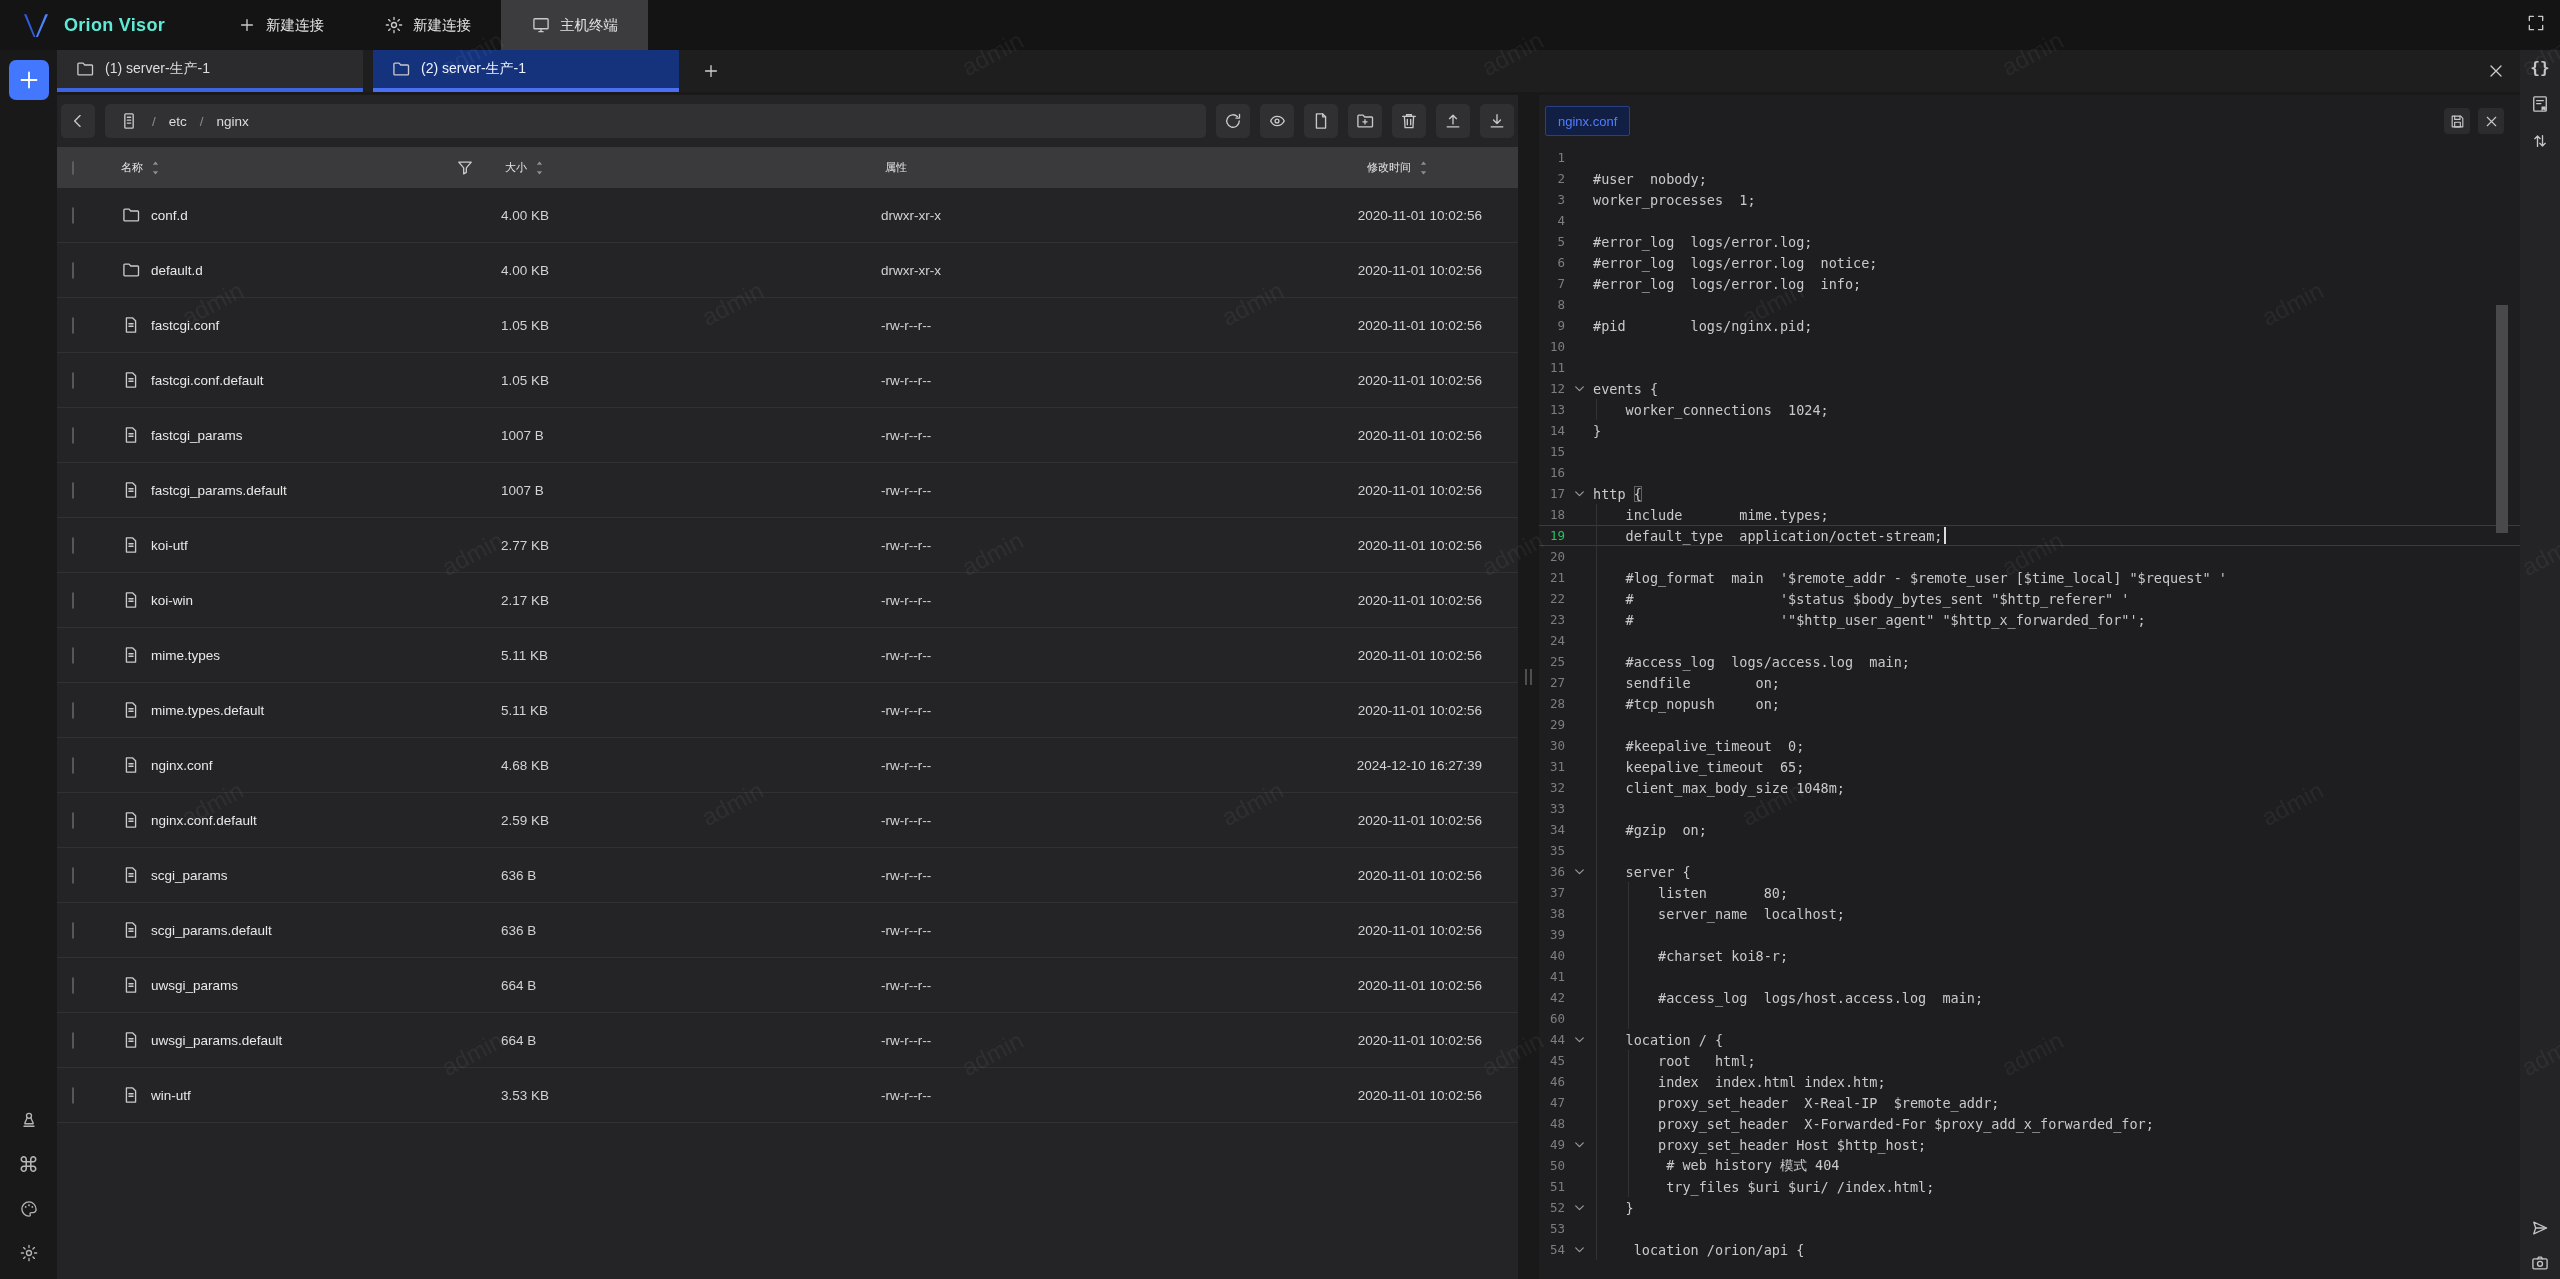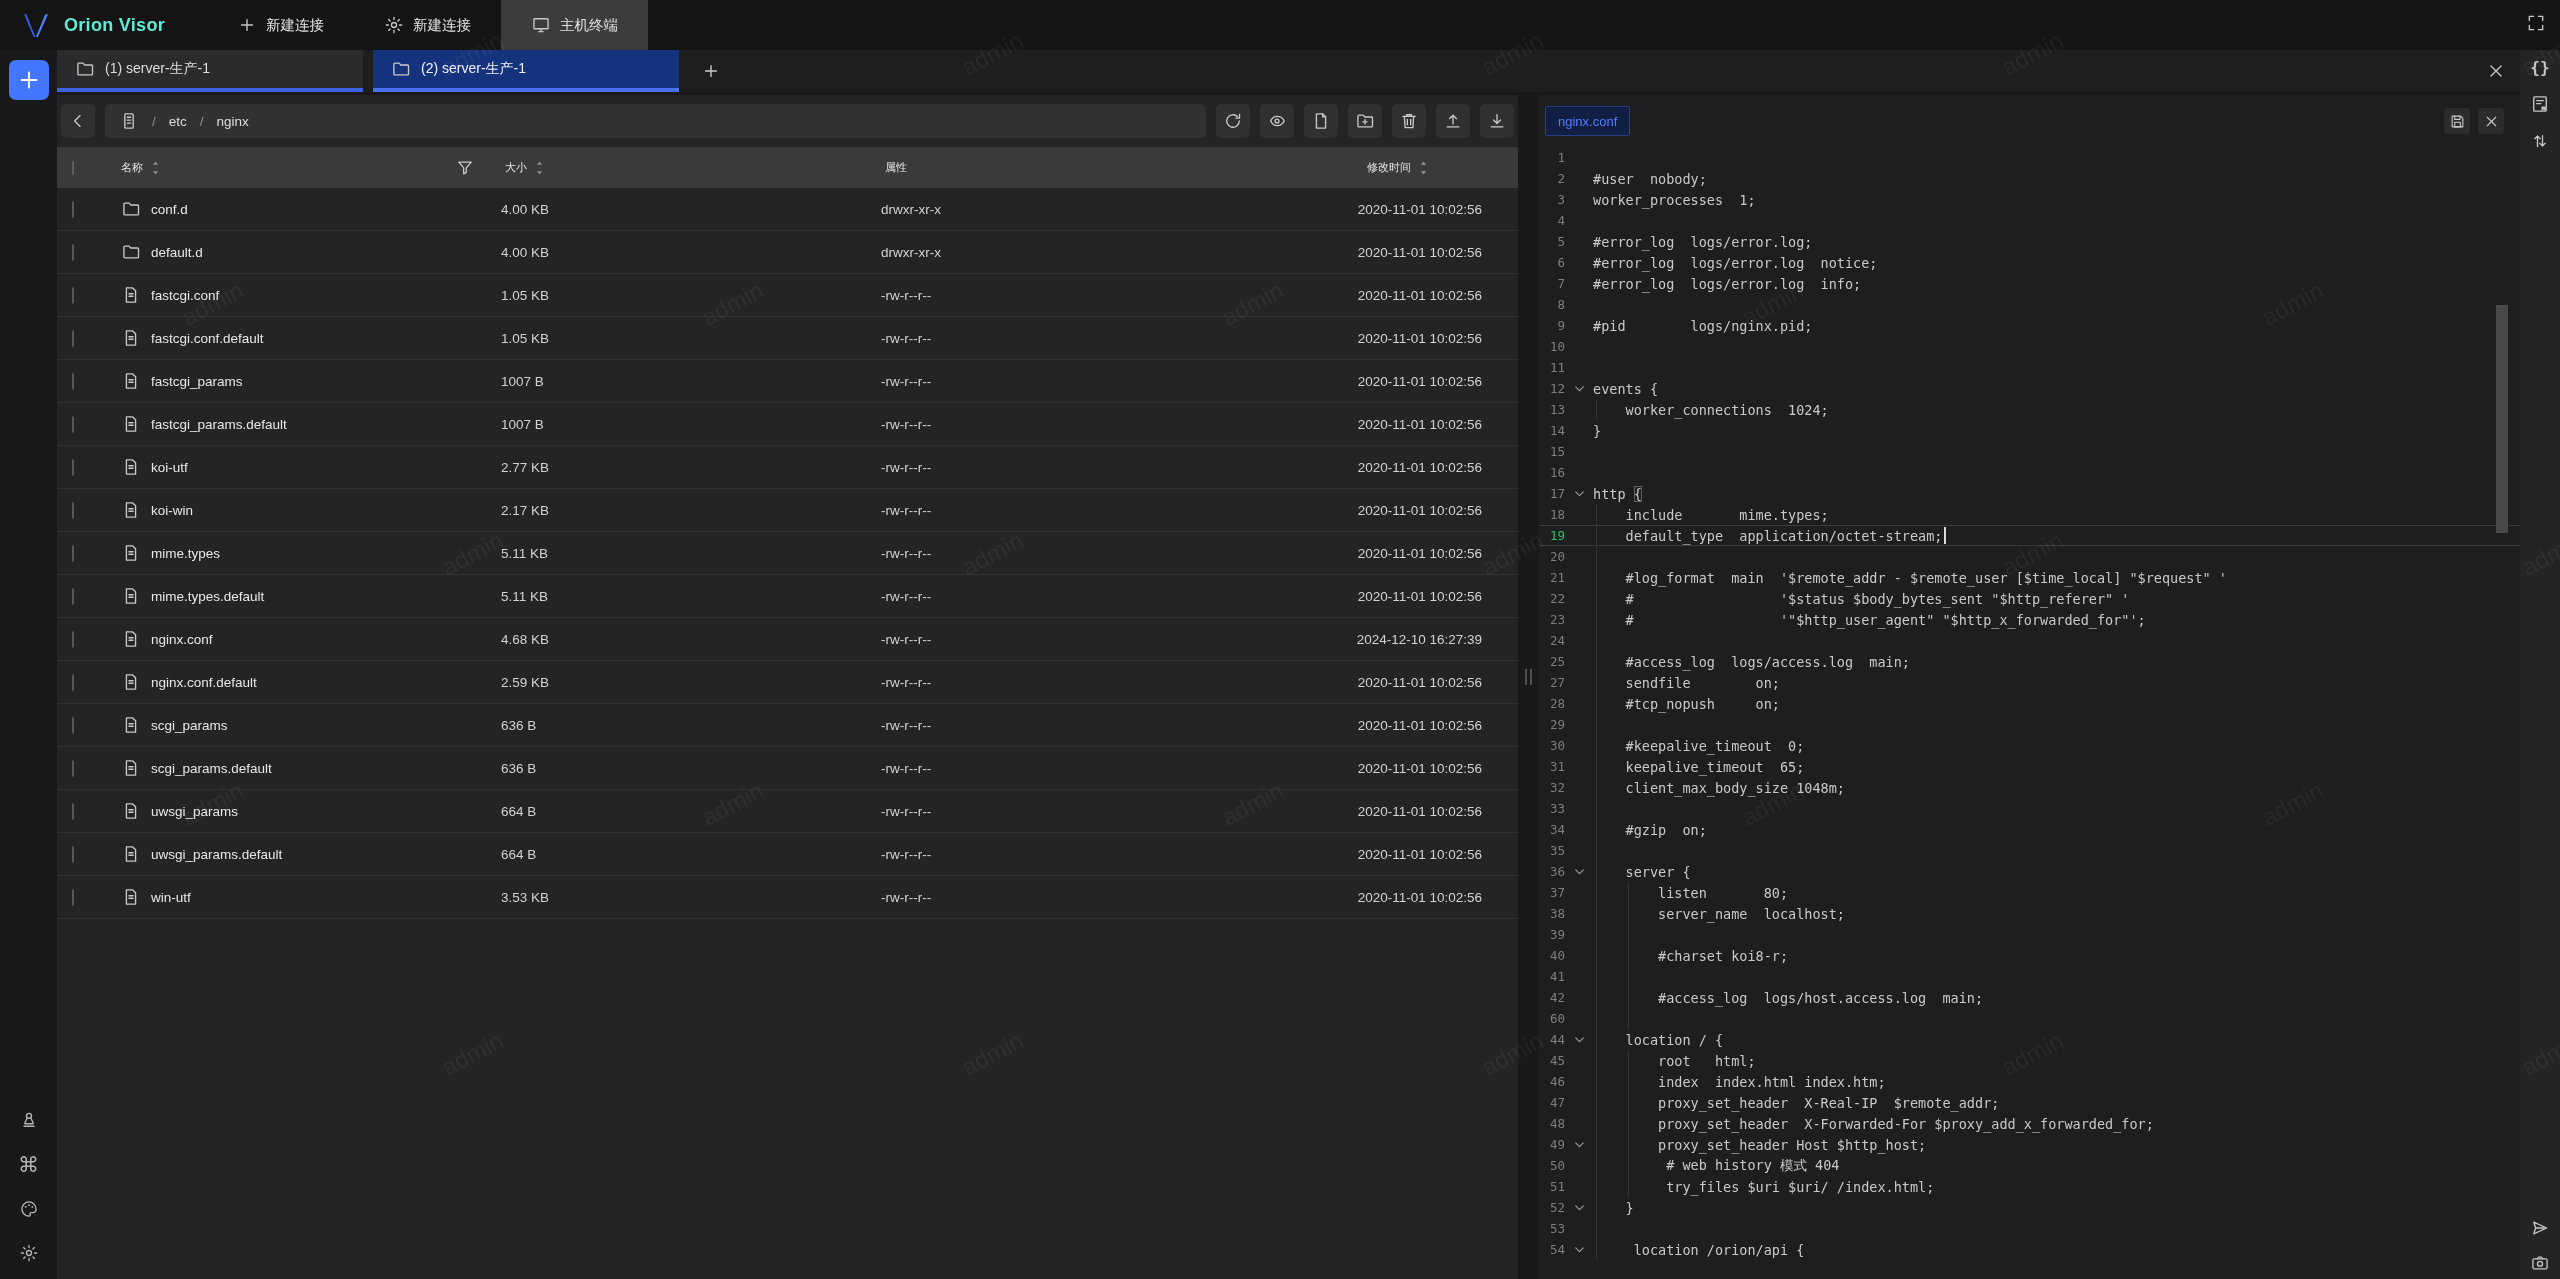--- a/index.html
+++ b/index.html
@@ -52,21 +52,21 @@
 
   .grid-cols { display: grid; grid-template-columns: 60px 384px 380px 416px 1fr; align-items: center; }
   .table-header { height: 41px; flex: none; background: #3a3a3d; font-size: 11px; color: #e6e6e6; }
   .hcell { display: flex; align-items: center; gap: 6px; padding-left: 4px; }
   .hcell.right { justify-content: flex-end; padding-right: 88px; }
   .hspacer { flex: 1; }
   .funnel { margin-right: 26px; cursor: pointer; }
   .sort { cursor: pointer; }
 
   .rows { flex: 1; overflow: hidden; }
-  .row { height: 43px; border-bottom: 1px solid #313134; font-size: 13.5px; color: #d2d2d2; cursor: pointer; }
+  .row { height: 55px; border-bottom: 1px solid #313134; font-size: 13.5px; color: #d2d2d2; cursor: pointer; }
   .cb { width: 16px; height: 16px; border: 1.5px solid #57575a; border-radius: 3px; margin-left: 15px; cursor: pointer; }
   .cb.head { background: #47474b; border-color: #5e5e62; }
   .cell-name { display: flex; align-items: center; gap: 10px; padding-left: 4px; color: #e8e8e8; }
   .cell-date { text-align: right; padding-right: 36px; }
 
   .divider { width: 21px; flex: none; position: relative; }
   .handle { position: absolute; left: 7px; top: 574px; width: 7px; height: 16px;
     border-left: 2px solid #4f4f52; border-right: 2px solid #4f4f52; }
 
   

